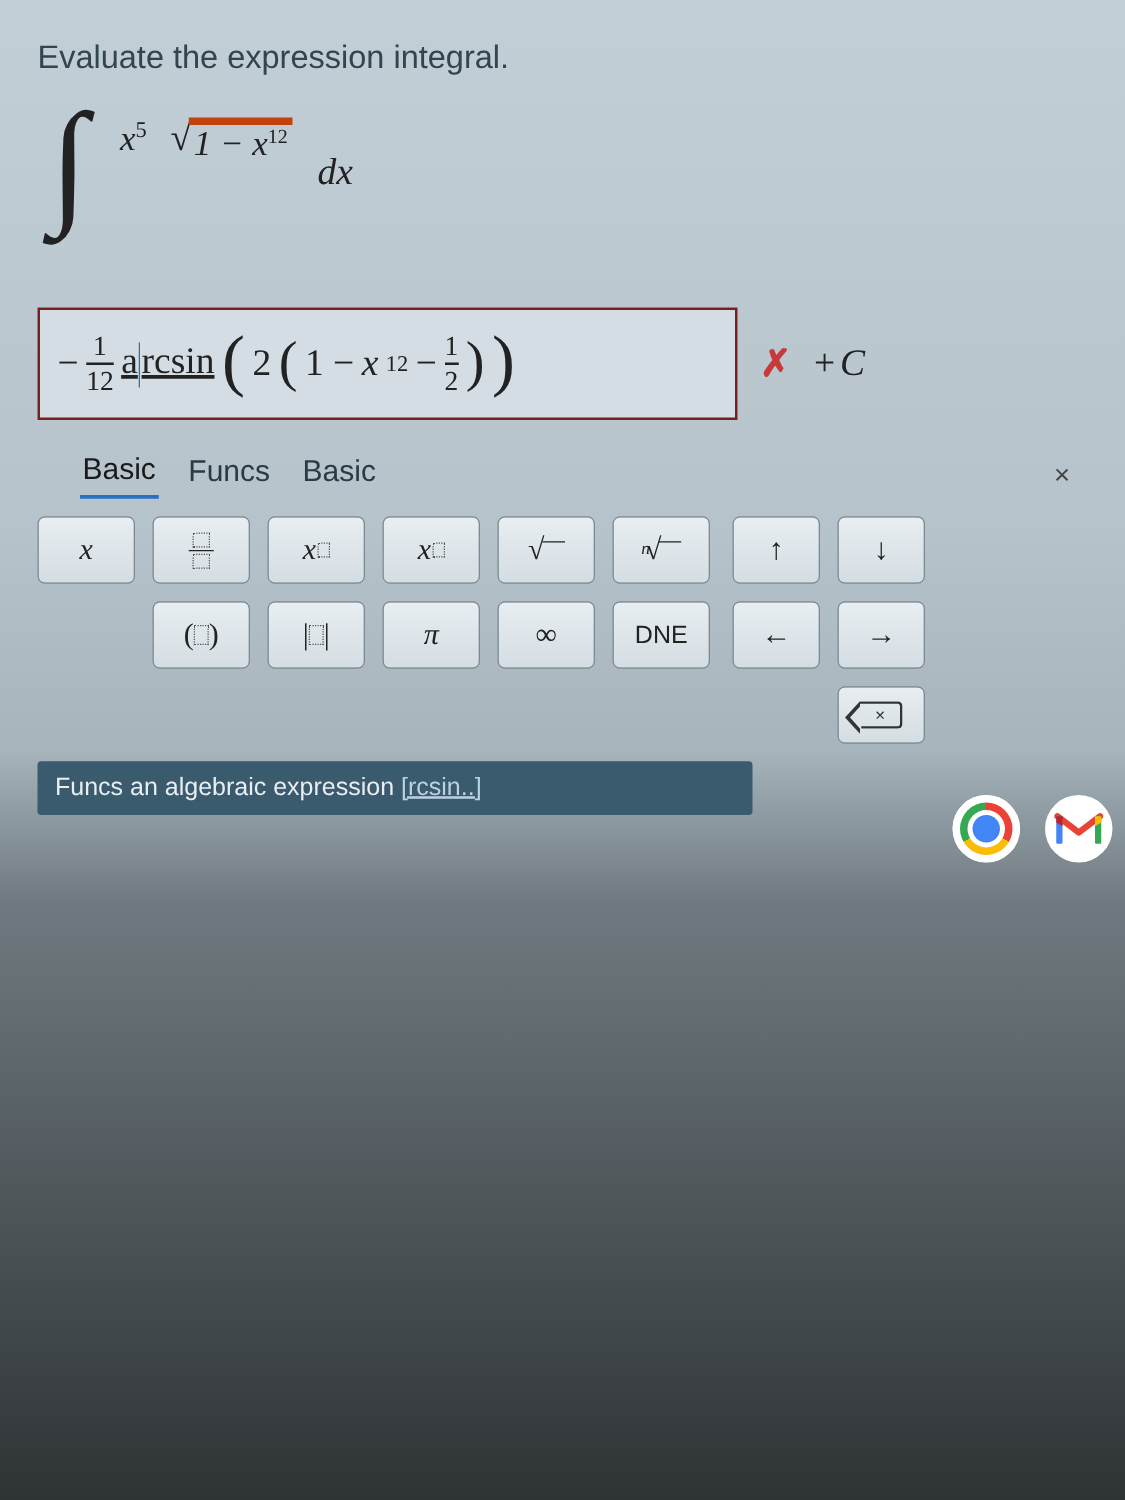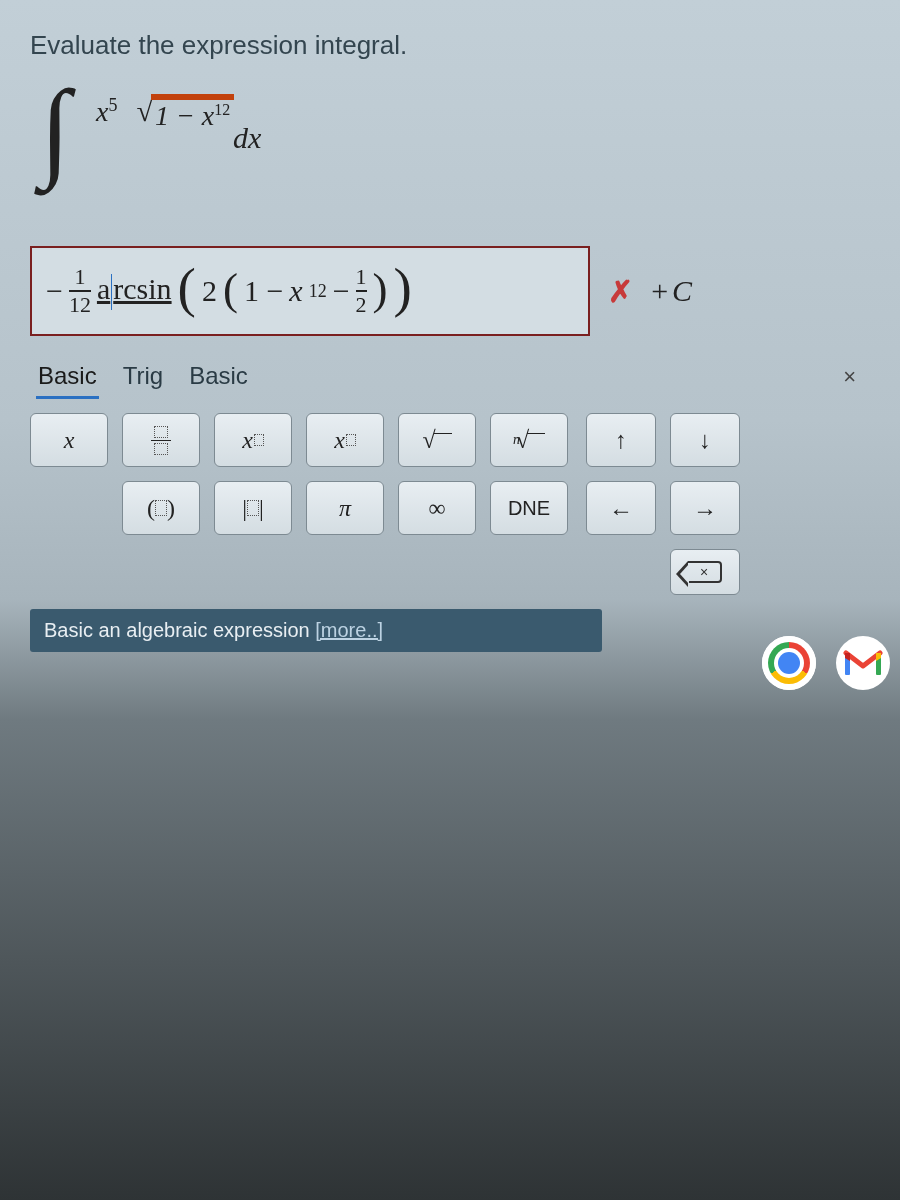--- a/index.html
+++ b/index.html
@@ -44,21 +44,21 @@
   .int-frac .num { font-size: 28px; padding: 0 6px 4px; }
   .int-frac .num sup { font-size: 18px; font-style: normal; }
   .int-frac .bar { border-top: 2px solid #222; }
   .int-frac .den { font-size: 28px; padding: 2px 6px 0; white-space: nowrap; }
   .int-frac .den sup { font-size: 16px; font-style: normal; vertical-align: 10px; }
   .sqrt { display: inline-flex; align-items: flex-start; }
   .sqrt-sym { font-size: 30px; margin-right: -2px; font-style: normal; }
   .sqrt-body { border-top: 6px solid #c2410c; padding: 0 4px; }
   .dx {
     position: absolute;
-    left: 193px;
+    left: 214px;
     top: 35px;
     font-family: 'Times New Roman', serif;
     font-style: italic;
     font-size: 30px;
   }
 
   .answer-row {
     display: flex;
     align-items: center;
     gap: 18px;
@@ -108,26 +108,27 @@
   .plus-c {
     font-family: 'Times New Roman', serif;
     font-size: 30px;
     font-style: italic;
     color: #222;
   }
   .plus-c .plus { font-style: normal; margin-right: 4px; }
 
   .tabs-row {
     display: flex;
-    align-items: flex-start;
+    align-items: center;
     gap: 22px;
     font-size: 24px;
     color: #2a3b45;
     padding: 4px 6px 8px;
     margin-bottom: 6px;
+    margin-left: 28px;
   }
   .tab { padding: 2px 2px 6px; cursor: pointer; }
   .tab.active { border-bottom: 3px solid #2a70c2; color: #1a1a1a; }
   .tabs-spacer { flex: 1; }
   .tabs-close { font-size: 22px; color: #444; cursor: pointer; padding: 4px 8px; }
 
   .keypad {
     display: flex;
     gap: 18px;
   }
@@ -329,21 +330,21 @@
       </span>
     </div>
     <span class="x-mark">✗</span>
     <span class="plus-c">
       <span class="plus">+</span><span>C</span>
     </span>
   </div>
 
   <div class="tabs-row">
     <span class="tab active">Basic</span>
-    <span class="tab">Trig</span>
+    <span class="tab">Funcs</span>
     <span class="tab">Basic</span>
     <span class="tabs-spacer"></span>
     <span class="tabs-close">×</span>
   </div>
 
   <div class="keypad">
     <div class="key-grid">
       <div class="kbtn">
           <span class="it">x</span>
         </div>
@@ -399,21 +400,21 @@
       </div>
       <div class="backspace-key">
         <span class="backspace-shape">
             <span style="position:relative; z-index:2;">×</span>
           </span>
       </div>
     </div>
   </div>
 
   <div class="hint-bar">
-    <span>Basic an algebraic expression </span><span class="link">[more..]</span>
+    <span>Funcs an algebraic expression </span><span class="link">[rcsin..]</span>
   </div>
 
 </div>
 
 <div class="taskbar-icons">
   <div class="chrome-icon"></div>
   <div class="gmail-icon">
     <svg viewBox="0 0 40 30">
       <path d="M3 5 L20 18 L37 5" fill="none" stroke="#ea4335" stroke-width="5" stroke-linecap="round" stroke-linejoin="round"></path>
       <rect x="2" y="5" width="5" height="22" fill="#4285f4" rx="1"></rect>

